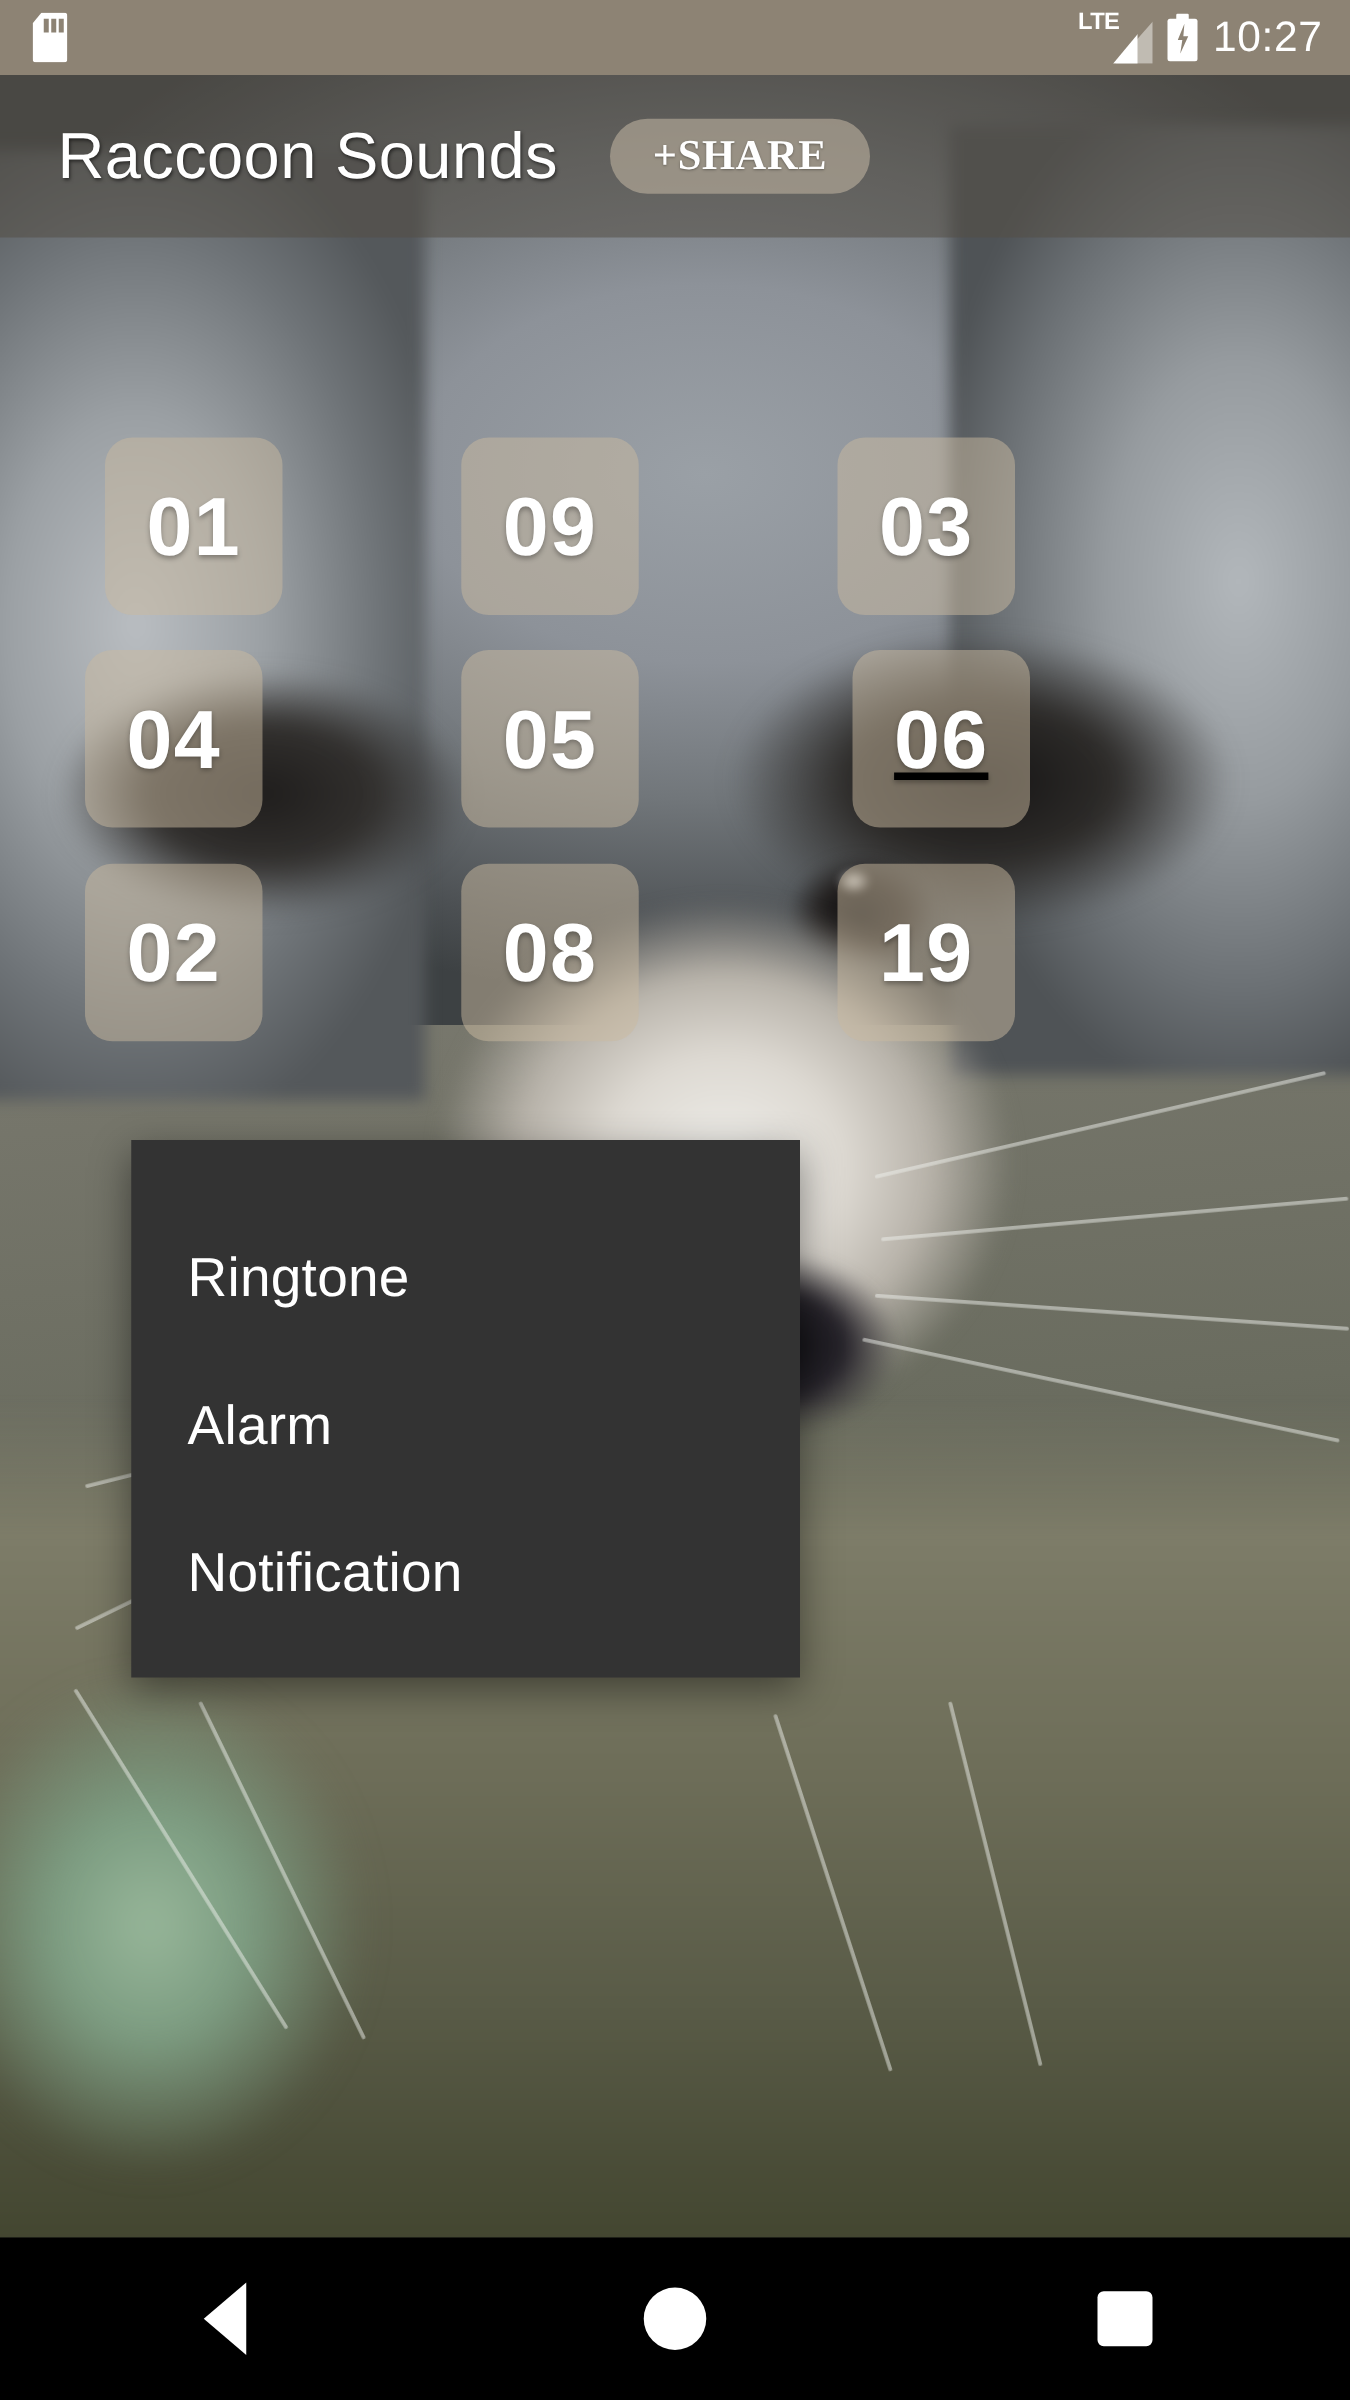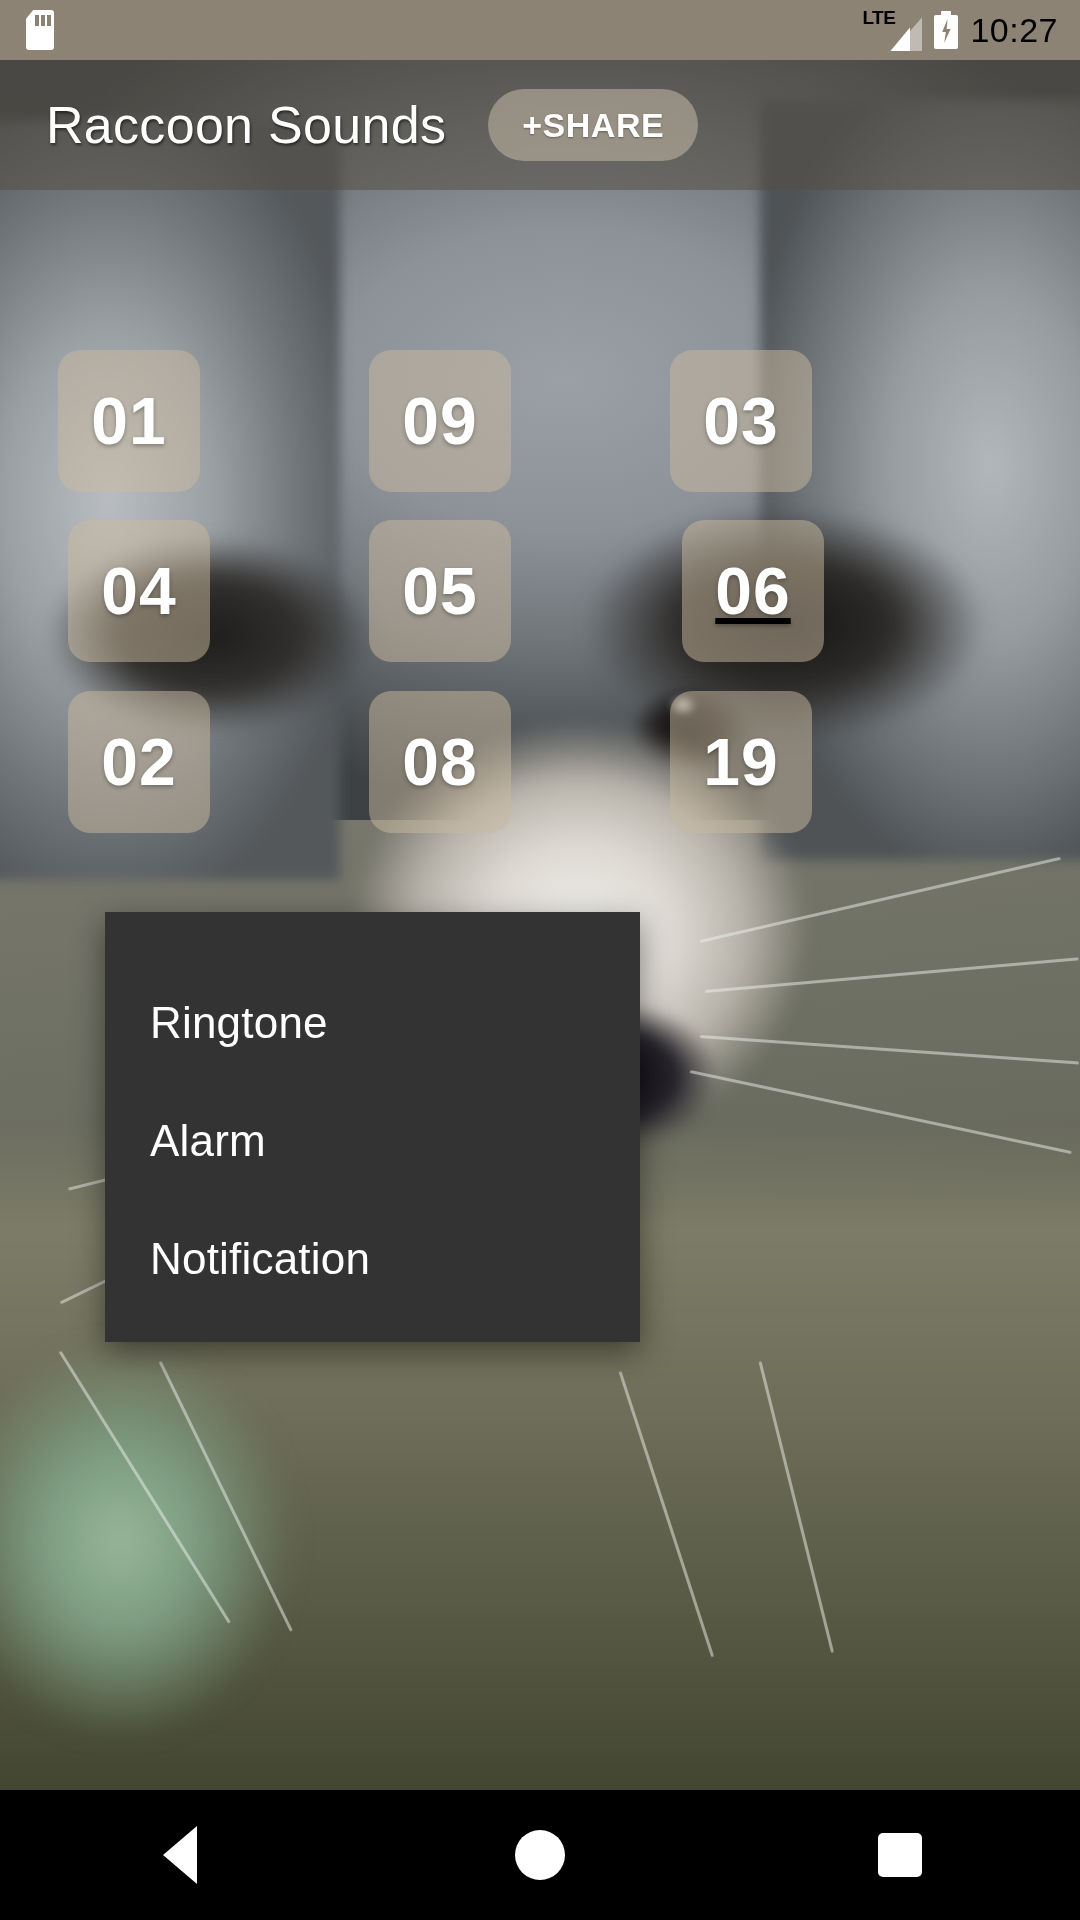--- a/index.html
+++ b/index.html
@@ -57,21 +57,21 @@
               background:linear-gradient(180deg,#3c4040 0%,#585b58 55%,rgba(100,102,98,0) 100%); filter:blur(8px); }
 
   
   .whisk { position:absolute; background:rgba(238,240,236,.5); transform-origin:left center;
            border-radius:2px; filter:blur(.6px); }
 
   
   #status-bar {
     position:absolute; left:0; top:0; width:1080px; height:60px;
     background:#8d8374; display:flex; align-items:center;
-    padding:0 22px 0 26px; color:#000000; z-index:40;
+    padding:0 22px 0 26px; color:#ffffff; z-index:40;
   }
   #sd-icon { width:28px; height:40px; position:relative; }
   #sd-icon .body { position:absolute; inset:0; background:#fff; border-radius:3px;
                    clip-path:polygon(0 22%,26% 0,100% 0,100% 100%,0 100%); }
   #sd-icon .pin { position:absolute; top:5px; width:4px; height:11px; background:#8d8374; }
   #status-right { margin-left:auto; display:flex; align-items:center; gap:12px; }
   #lte-wrap { position:relative; width:58px; height:42px; }
   #lte-text { position:absolute; left:-2px; top:-1px; font-size:19px; font-weight:bold;
               letter-spacing:-.5px; line-height:1; }
   #sig-full { position:absolute; right:0; bottom:0; width:30px; height:34px;
@@ -89,23 +89,23 @@
   #app-bar {
     position:absolute; left:0; top:60px; width:1080px; height:130px; z-index:35;
     background:rgba(84,79,69,.55); display:flex; align-items:center; padding-left:46px;
   }
   #app-title {
     font-family:"Liberation Sans Narrow","Liberation Sans",sans-serif;
     font-size:52px; color:#fff; letter-spacing:.3px;
     text-shadow:1px 2px 3px rgba(0,0,0,.55); white-space:nowrap;
   }
   #share-button {
-    margin-left:42px; height:72px; padding:0 34px; border:none; cursor:pointer;
+    margin-left:42px; height:60px; padding:0 34px; border:none; cursor:pointer;
     background:rgba(186,175,157,.62); border-radius:38px;
-    display:flex; align-items:center; 
+    display:flex; align-items:center; font-family:Liberation Serif, serif;
   }
   #share-label { font-size:34px; font-weight:bold; color:#fff; letter-spacing:.5px;
                  text-shadow:0 1px 2px rgba(0,0,0,.35); }
 
   
   #tile-grid { position:absolute; left:0; top:190px; width:1080px; height:1600px; z-index:20; }
   .tile {
     position:absolute; width:142px; height:142px; border-radius:22px;
     background:rgba(201,186,160,.50);
     display:flex; align-items:center; justify-content:center; cursor:pointer;
@@ -193,21 +193,21 @@
   </div>
 
   <div id="app-bar">
     <span id="app-title">Raccoon Sounds</span>
     <button id="share-button">
       <span id="share-label">+SHARE</span>
     </button>
   </div>
 
   <div id="tile-grid">
-      <div class="tile" style="left: 58px; top: 160px;">
+      <div class="tile" style="left: 84px; top: 160px;">
         <span class="tile-label">01</span>
       </div>
       <div class="tile" style="left: 369px; top: 160px;">
         <span class="tile-label">09</span>
       </div>
       <div class="tile" style="left: 670px; top: 160px;">
         <span class="tile-label">03</span>
       </div>
       <div class="tile" style="left: 68px; top: 330px;">
         <span class="tile-label">04</span>

